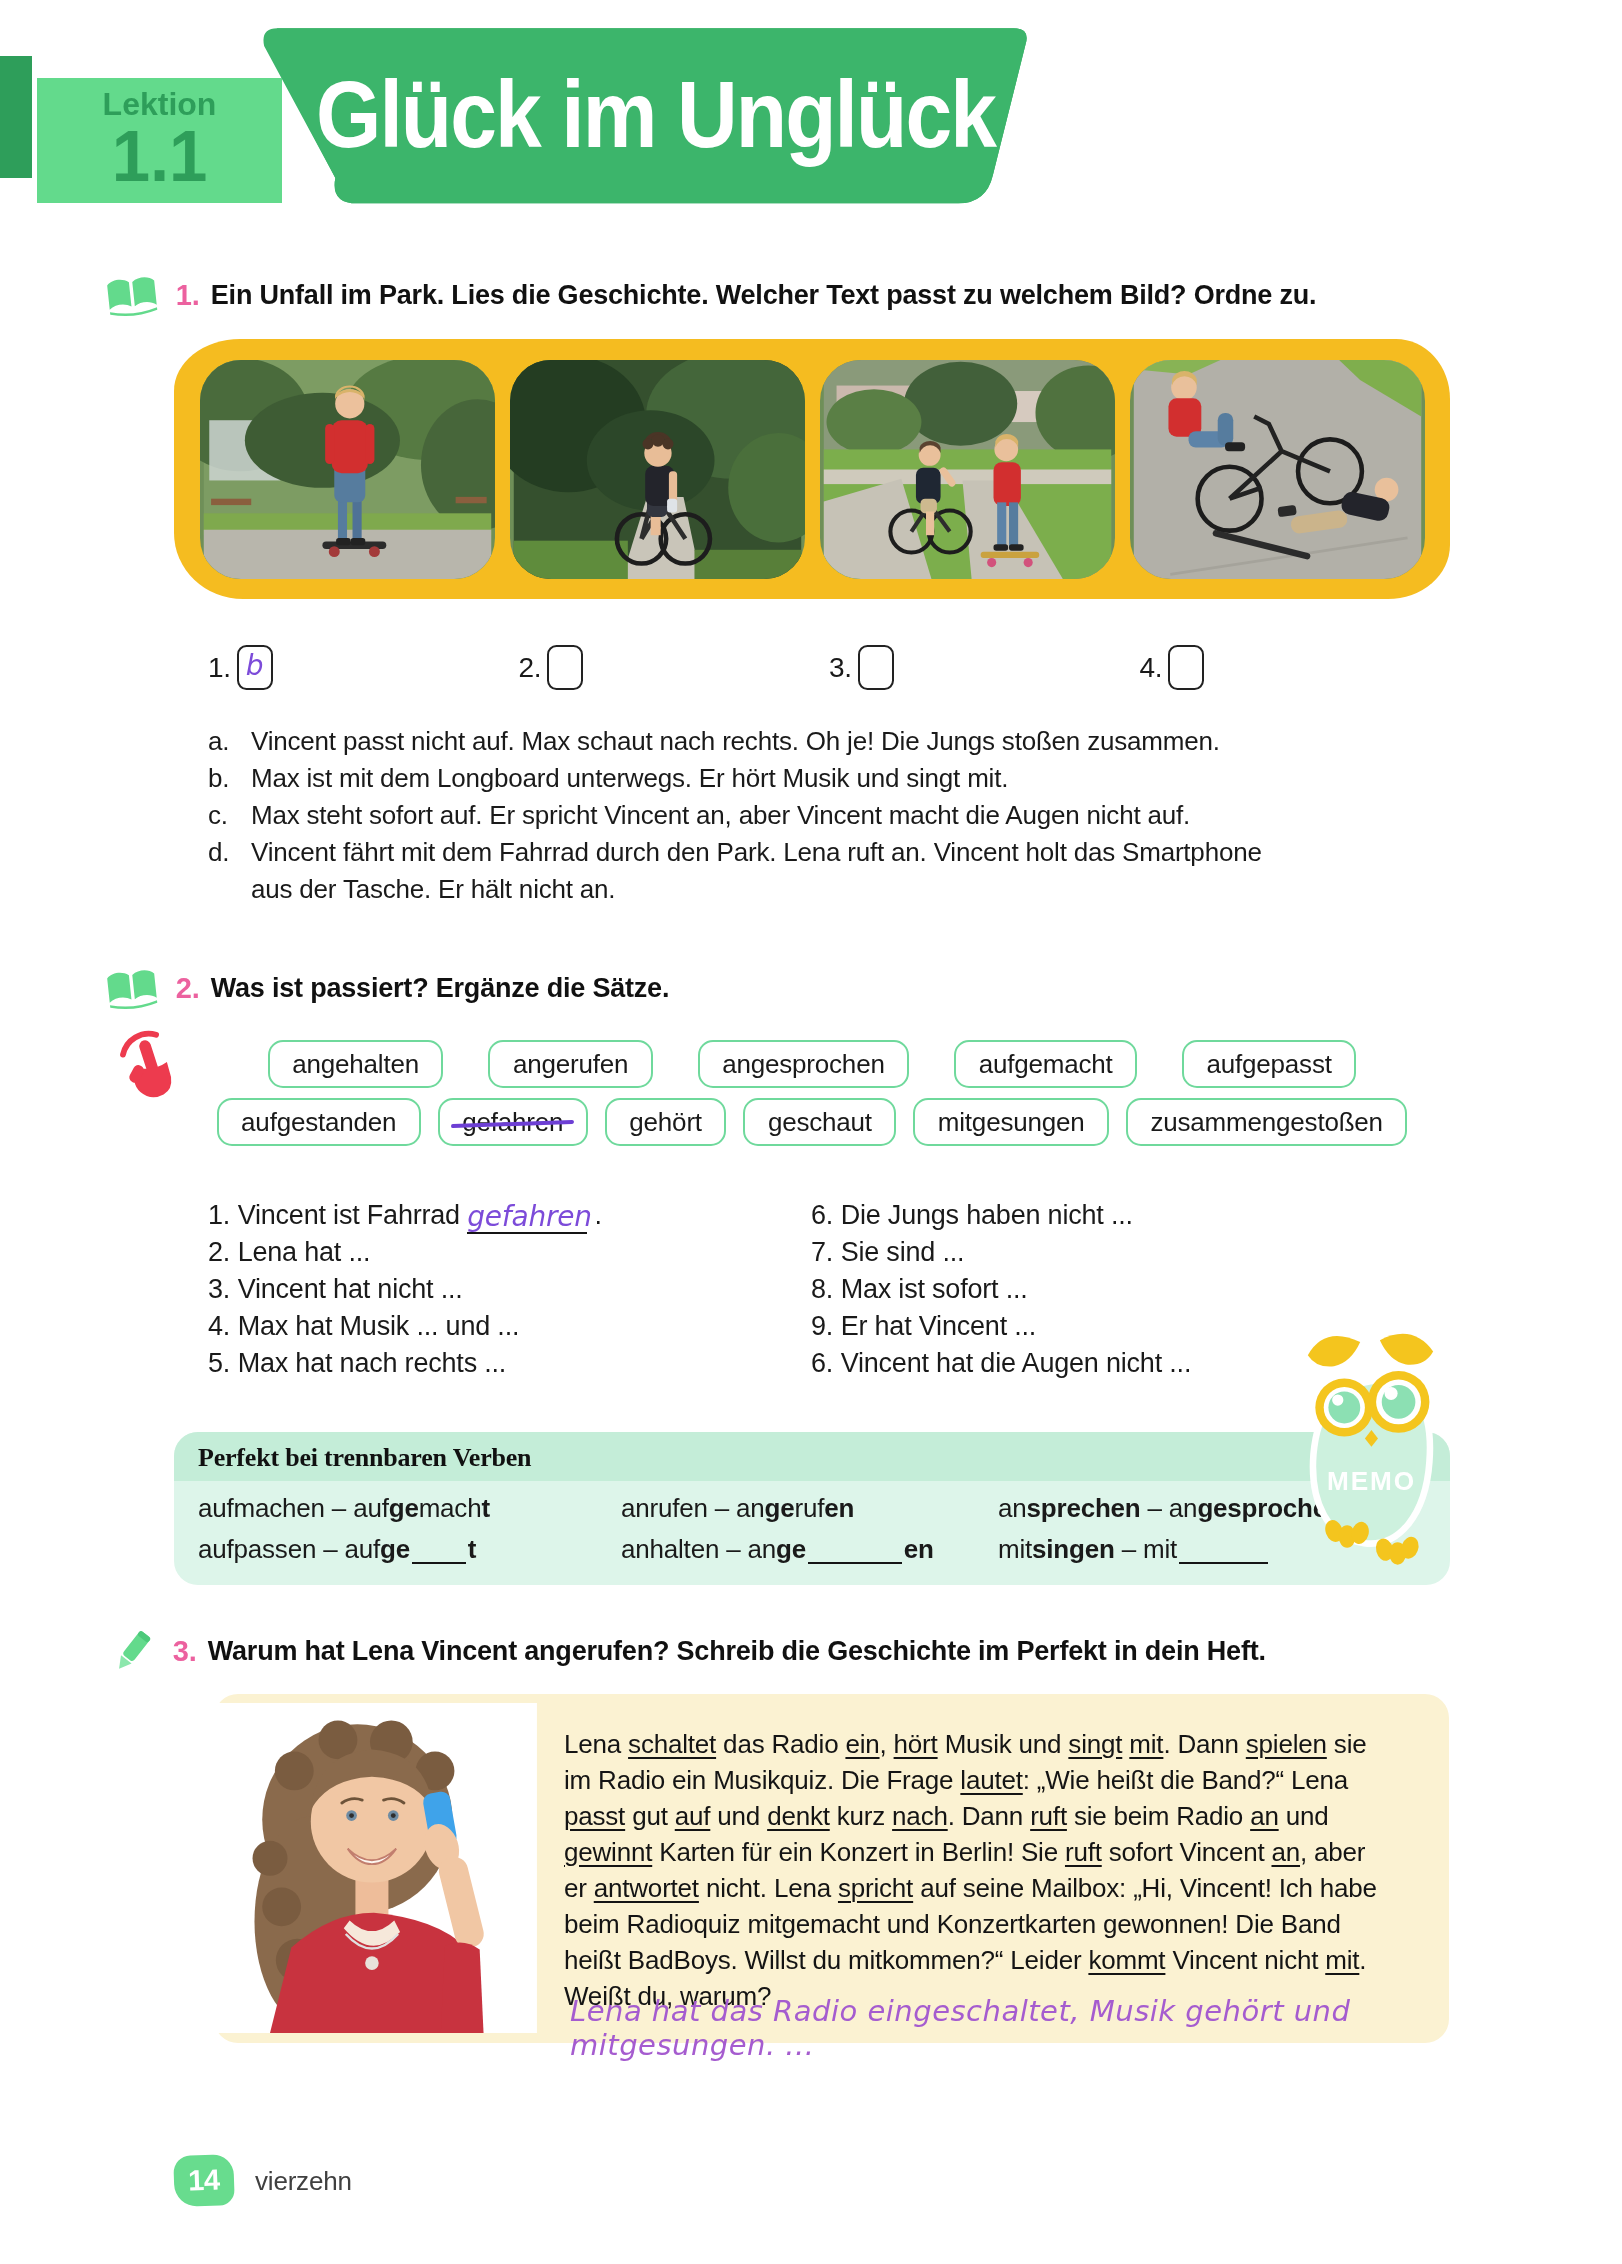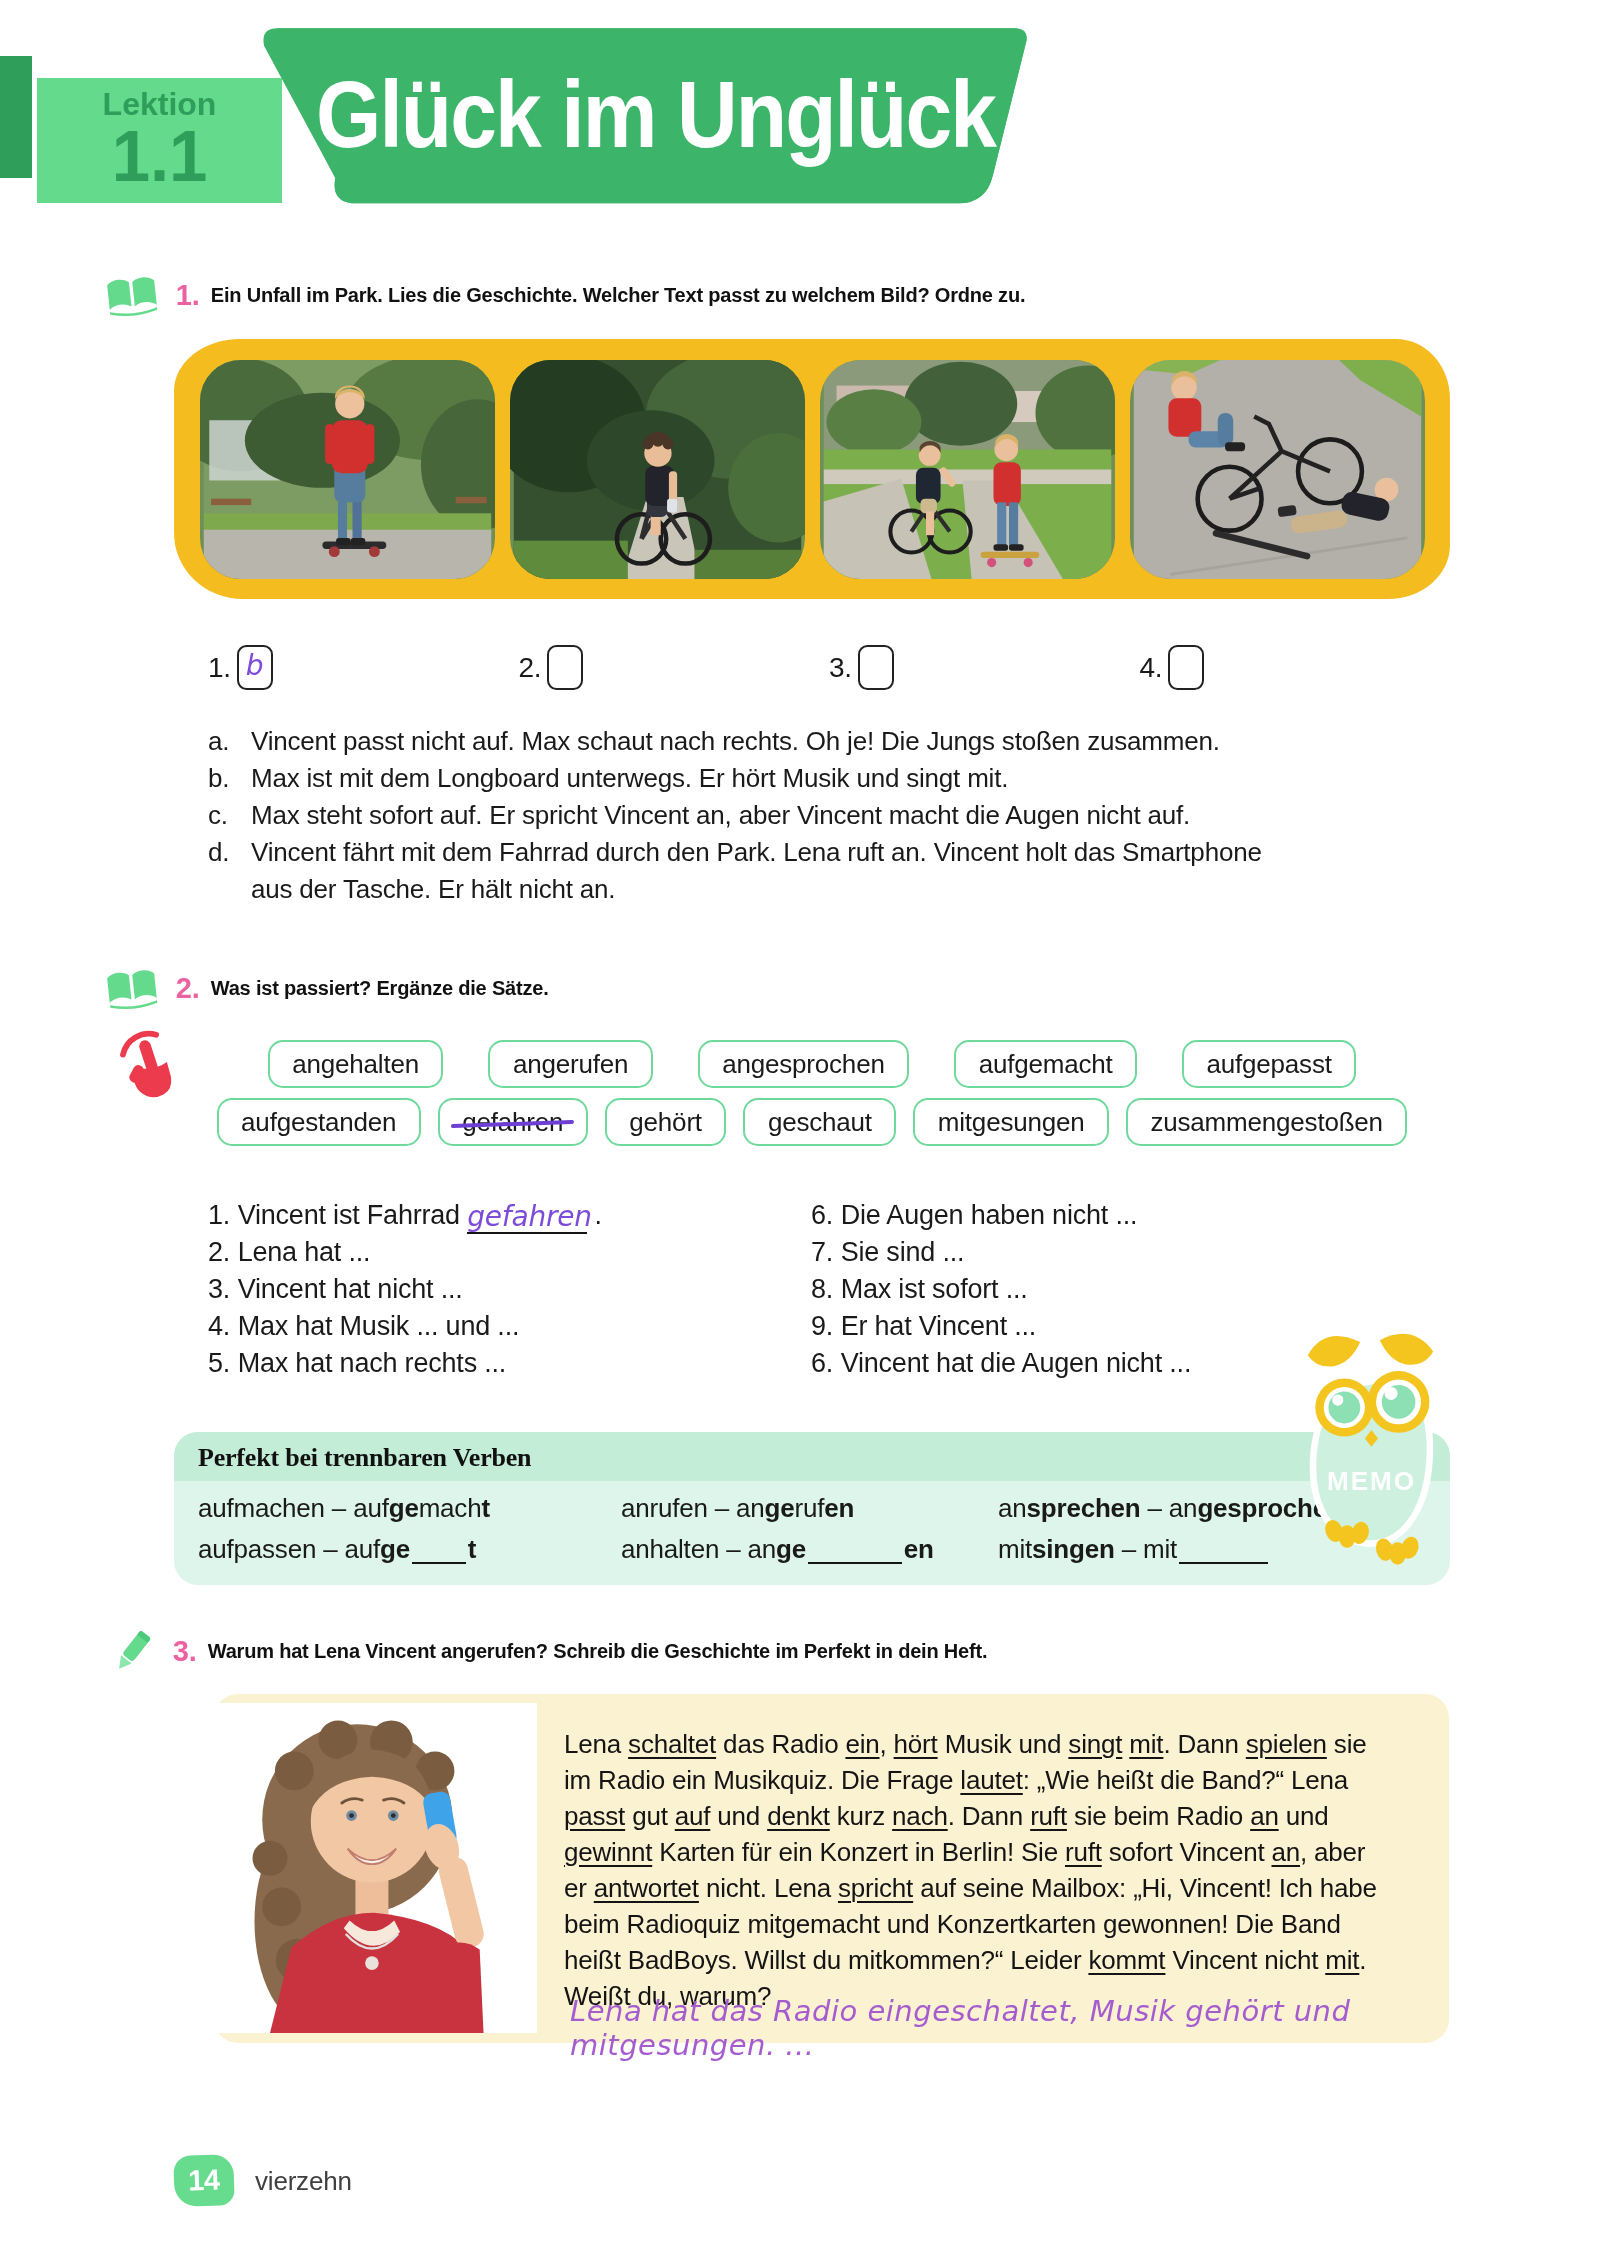--- a/index.html
+++ b/index.html
@@ -12,21 +12,21 @@
   #lektion-box{left:37px;top:78px;width:245px;height:125px;background:#63da8c;text-align:center;}
   #lektion-label{display:block;margin-top:8px;font-size:32px;font-weight:bold;color:#2e9e5a;letter-spacing:0;}
   #lektion-number{display:block;margin-top:-5.6px;font-size:69px;font-weight:bold;color:#2e9e5a;transform:scaleY(1.05);}
   #banner-svg{left:0;top:0;width:1124px;height:225px;}
   #main-title{left:309px;top:45px;width:693px;height:141px;display:flex;align-items:center;justify-content:center;
               font-size:84px;font-weight:bold;color:#ffffff;letter-spacing:-1.9px;transform:scaleY(1.12);white-space:nowrap;}
 
   
   .ex-header{display:flex;align-items:center;gap:11.2px;}
   .ex-num{font-size:29px;font-weight:bold;color:#ec619f;margin-left:5.6px;}
-  .ex-text{font-size:20px;font-weight:bold;color:#111;}
+  .ex-text{font-size:27px;font-weight:bold;color:#111;}
 
   
   #photo-strip{left:174px;top:339px;width:1276px;height:260px;background:#f5bc20;
                border-radius:66px 54px 62px 69px / 52px 60px 54px 66px;
                display:flex;align-items:center;justify-content:center;gap:15px;}
   .photo{width:295px;height:219px;border-radius:41px;overflow:hidden;flex:0 0 auto;background:#6f8f58;}
   .photo svg{display:block;width:100%;height:100%;}
 
   
   #answers-row{left:208px;top:645px;width:1242px;display:flex;}
@@ -291,21 +291,21 @@
     </div>
 
   <div id="sent-left" class="abs sent-col">
       <div class="sent"><span class="sent-num">1.</span><span>Vincent ist Fahrrad </span><span class="fill-line"><span class="hand">gefahren</span></span><span> .</span></div>
       <div class="sent"><span class="sent-num">2.</span><span>Lena hat ...</span></div>
       <div class="sent"><span class="sent-num">3.</span><span>Vincent hat nicht ...</span></div>
       <div class="sent"><span class="sent-num">4.</span><span>Max hat Musik ... und ...</span></div>
       <div class="sent"><span class="sent-num">5.</span><span>Max hat nach rechts ...</span></div>
     </div>
   <div id="sent-right" class="abs sent-col">
-      <div class="sent"><span class="sent-num">6.</span><span>Die Augen haben nicht ...</span></div>
+      <div class="sent"><span class="sent-num">6.</span><span>Die Jungs haben nicht ...</span></div>
       <div class="sent"><span class="sent-num">7.</span><span>Sie sind ...</span></div>
       <div class="sent"><span class="sent-num">8.</span><span>Max ist sofort ...</span></div>
       <div class="sent"><span class="sent-num">9.</span><span>Er hat Vincent ...</span></div>
       <div class="sent"><span class="sent-num">6.</span><span>Vincent hat die Augen nicht ...</span></div>
     </div>
 
   <div id="memo-box" class="abs">
     <div id="memo-title">Perfekt bei trennbaren Verben</div>
     <div id="memo-cols">
         <div class="memo-col">

